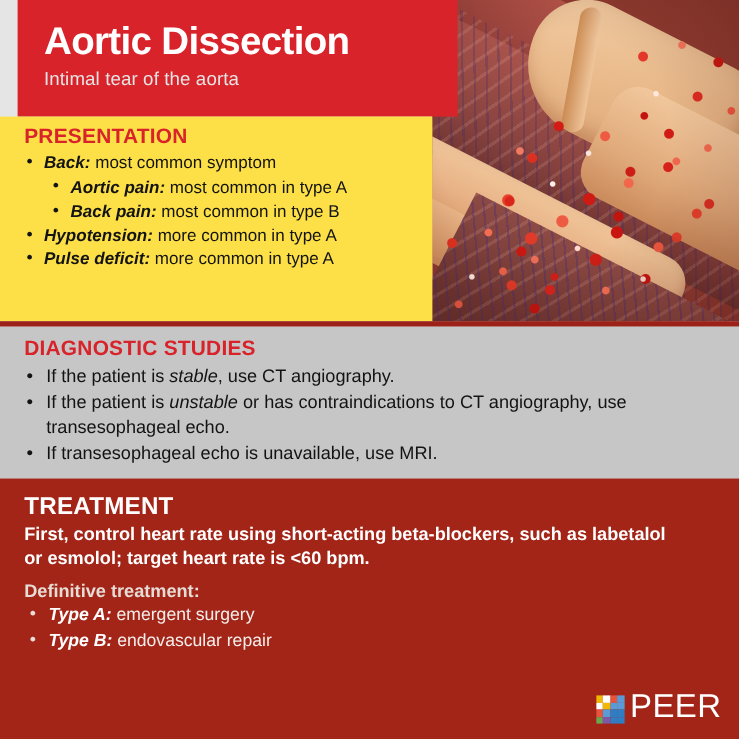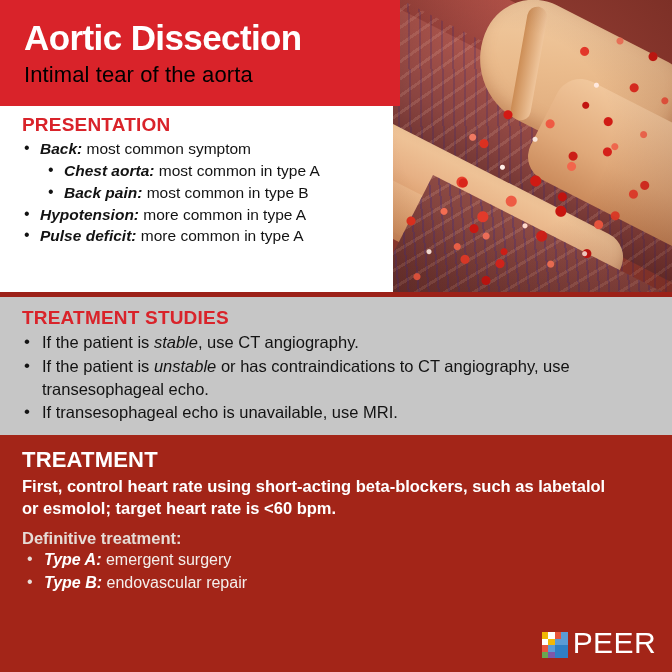--- a/index.html
+++ b/index.html
@@ -192,46 +192,46 @@
   }
   .img-shade {
     left:0; top:0; width:279px; height:292px;
     background: radial-gradient(ellipse at 40% 45%, rgba(0,0,0,0) 45%, rgba(60,10,5,.25) 100%);
     pointer-events:none;
   }
 
   
   #header {
     position: absolute;
-    left: 0; top: 0;
+    left: 16px; top: 0;
     width: 400px; height: 106px;
     background: #d9232a;
     padding: 19px 0 0 24px;
   }
   #title {
     color: #ffffff;
     font-size: 35px;
     font-weight: bold;
     letter-spacing: -0.6px;
     line-height: 1.08;
   }
   #subtitle {
-    color: #000000;
-    font-size: 22px;
+    color: #e5e5e5;
+    font-size: 17px;
     font-weight: normal;
     margin-top: 5px;
     letter-spacing: .1px;
   }
 
   
   #presentation {
     position: absolute;
     left: 0; top: 106px;
     width: 393px; height: 186px;
-    background: #ffffff;
+    background: #fde047;
     padding: 8px 6px 0 22px;
   }
   .sec-head-red {
     color: #d9232a;
     font-size: 19px;
     font-weight: bold;
     letter-spacing: .2px;
     margin-bottom: 2px;
   }
   #presentation ul { list-style: none; }
@@ -380,31 +380,31 @@
 
   <div id="header">
     <div id="title">Aortic Dissection</div>
     <div id="subtitle">Intimal tear of the aorta</div>
   </div>
 
   <div id="presentation">
     <div class="sec-head-red">PRESENTATION</div>
     <ul id="presentation-list">
         <li><span class="lead">Back:</span><span> most common symptom</span></li>
-        <li class="sub"><span class="lead">Chest aorta:</span><span> most common in type A</span></li>
+        <li class="sub"><span class="lead">Aortic pain:</span><span> most common in type A</span></li>
         <li class="sub"><span class="lead">Back pain:</span><span> most common in type B</span></li>
         <li><span class="lead">Hypotension:</span><span> more common in type A</span></li>
         <li><span class="lead">Pulse deficit:</span><span>  more common in type A</span></li>
       </ul>
   </div>
 
   <div id="divider-1"></div>
 
   <div id="diagnostic">
-    <div class="sec-head-red">TREATMENT STUDIES</div>
+    <div class="sec-head-red">DIAGNOSTIC STUDIES</div>
     <ul id="diagnostic-list">
         <li><span>If the patient is </span><span class="ital">stable</span><span>, use CT angiography.</span></li>
         <li><span>If the patient is </span><span class="ital">unstable</span><span> or has contraindications to CT angiography, use transesophageal echo.</span></li>
         <li><span>If transesophageal echo is unavailable, use MRI.</span></li>
       </ul>
   </div>
 
   <div id="treatment">
     <div id="tx-head">TREATMENT</div>
     <div class="tx-para">First, control heart rate using short-acting beta-blockers, such as labetalol or esmolol; target heart rate is &lt;60 bpm.</div>

